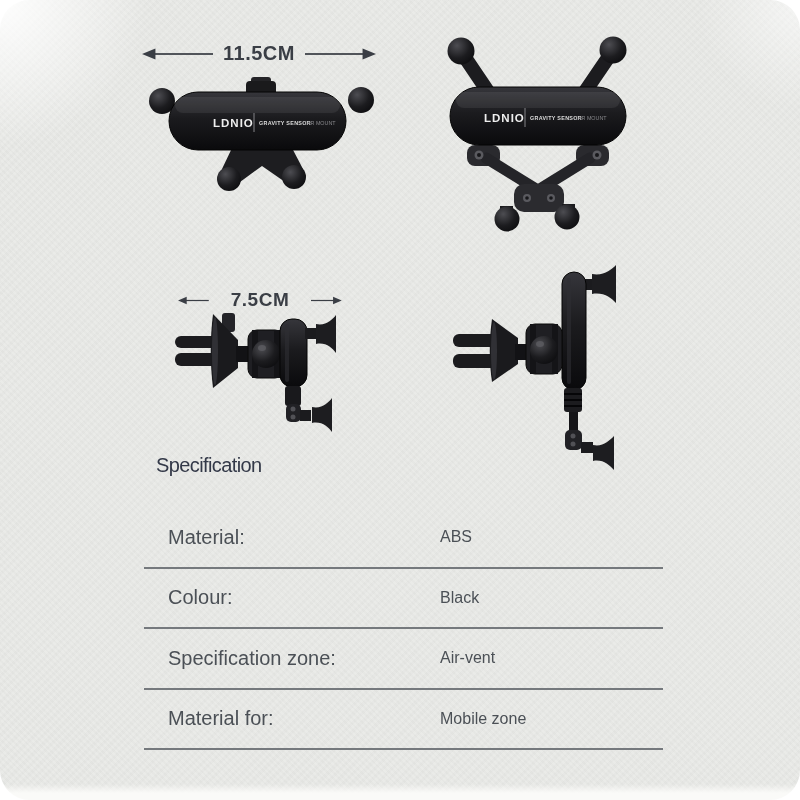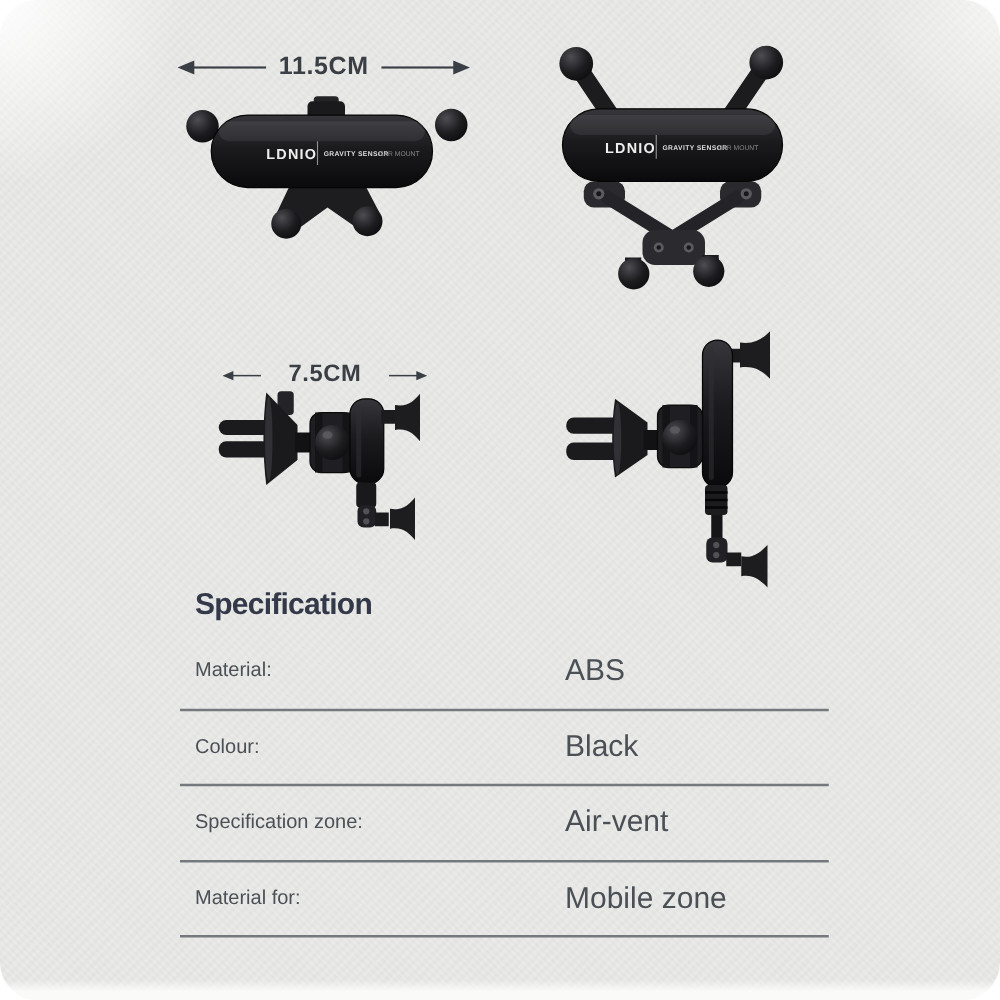--- a/index.html
+++ b/index.html
@@ -17,31 +17,31 @@
   }
   .dim{position:absolute;display:flex;align-items:center;color:#3a3e45;}
   .dim .lbl{font-weight:bold;letter-spacing:.5px;white-space:nowrap;flex:0 0 auto;}
   .dim svg{flex:1 1 auto;display:block;}
   .dim1{left:142px;top:42px;width:234px;gap:10px;}
   .dim1 .lbl{font-size:20px;}
   .dim2{left:178px;top:289px;width:164px;gap:22px;}
   .dim2 .lbl{font-size:19px;}
   .product{position:absolute;}
   .heading{
-    position:absolute;left:156px;top:470px;
-    font-size:24px;font-weight:bold;letter-spacing:-.6px;color:#333948;
+    position:absolute;left:156px;top:454px;
+    font-size:20px;font-weight:normal;letter-spacing:-.6px;color:#333948;
   }
   .spec-table{position:absolute;left:144px;top:508px;width:519px;}
   .spec-row{
     position:relative;height:60.5px;box-sizing:border-box;
     border-bottom:2px solid #75797d;
     display:flex;align-items:center;
   }
-  .spec-label{margin-left:12px;font-size:16px;color:#4b5056;}
-  .spec-value{position:absolute;left:308px;font-size:24px;color:#4b5056;}
+  .spec-label{margin-left:24px;font-size:20px;color:#4b5056;}
+  .spec-value{position:absolute;left:296px;font-size:16px;color:#4b5056;}
   svg text{font-family:"Liberation Sans",sans-serif;}
   .brand-text{font-weight:bold;letter-spacing:1px;}
   .series-text{font-weight:bold;letter-spacing:.3px;}
 </style>
 </head>
 <body>
 
 <div class="stage">
 
   <svg width="0" height="0" style="position:absolute" aria-hidden="true">

